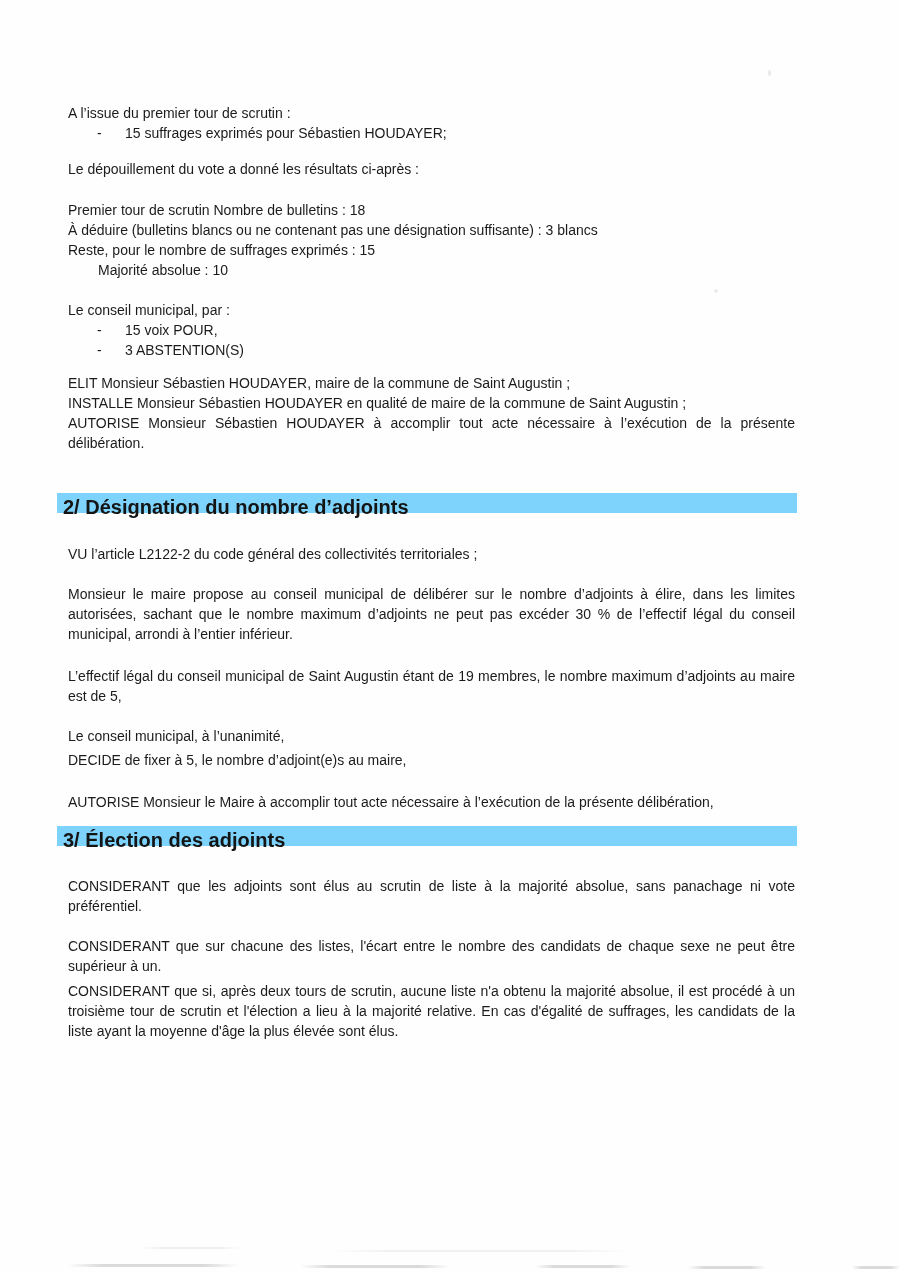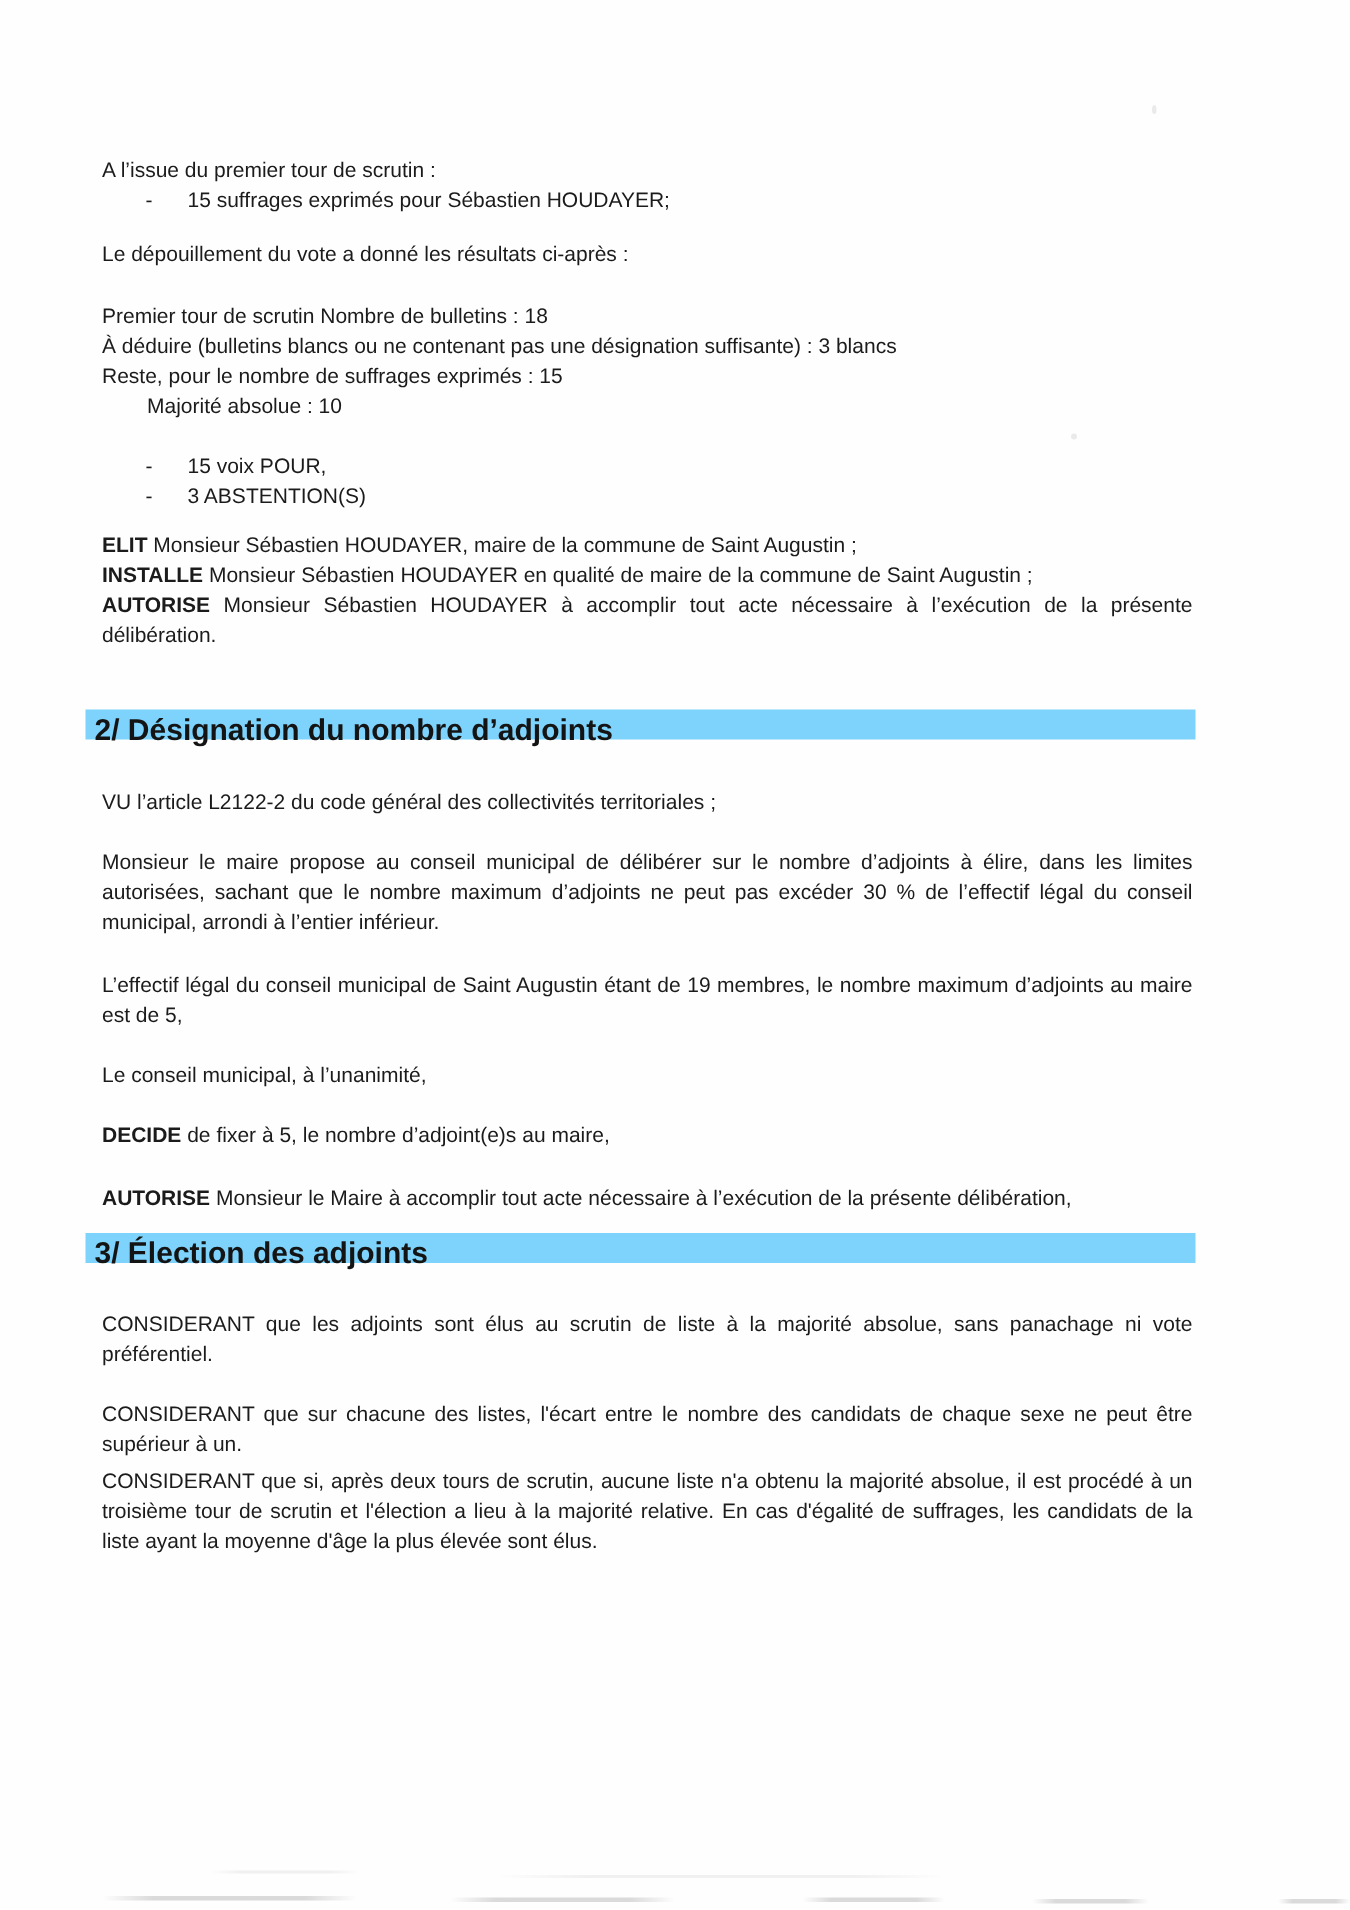--- a/index.html
+++ b/index.html
@@ -15,21 +15,21 @@
   .content {
     padding: 103px 105px 0 68px;
     font-size: 14px;
     line-height: 20px;
   }
   .block { margin: 0; }
   .justify { text-align: justify; text-align-last: left; }
   .bullet { display: flex; padding-left: 29px; }
   .bullet .marker { width: 28px; flex: none; }
   .indent { padding-left: 30px; }
-  .kw { font-weight: bold; }
+  .kw { font-weight: normal; }
   .sec-bar {
     background: #7dd3fc;
     height: 20px;
     line-height: 29px;
     font-weight: bold;
     font-size: 20px;
     margin-left: -11px;
     margin-right: -2px;
     padding-left: 6px;
     white-space: nowrap;
@@ -63,20 +63,21 @@
 
     <div class="block" style="margin-top:21px">
       <div>Premier tour de scrutin Nombre de bulletins : 18</div>
       <div>À déduire (bulletins blancs ou ne contenant pas une désignation suffisante) : 3 blancs</div>
       <div>Reste, pour le nombre de suffrages exprimés : 15</div>
       <div class="indent">Majorité absolue : 10</div>
     </div>
 
 
     <div class="block" style="margin-top:20px">
+      <div>Le conseil municipal, par :</div>
       <div class="bullet">
         <span class="marker">-</span>
         <span>15 voix POUR,</span>
       </div>
       <div class="bullet">
         <span class="marker">-</span>
         <span>3 ABSTENTION(S)</span>
       </div>
     </div>
 
@@ -89,21 +90,21 @@
     <div class="sec-bar" style="margin-top:40px">2/ Désignation du nombre d’adjoints</div>
 
     <div class="block" style="margin-top:31px">VU l’article L2122-2 du code général des collectivités territoriales ;</div>
 
     <div class="block justify" style="margin-top:20px">Monsieur le maire propose au conseil municipal de délibérer sur le nombre d’adjoints à élire, dans les limites autorisées, sachant que le nombre maximum d’adjoints ne peut pas excéder 30 % de l’effectif légal du conseil municipal, arrondi à l’entier inférieur.</div>
 
     <div class="block justify" style="margin-top:22px">L’effectif légal du conseil municipal de Saint Augustin étant de 19 membres, le nombre maximum d’adjoints au maire est de 5,</div>
 
     <div class="block" style="margin-top:20px">Le conseil municipal, à l’unanimité,</div>
 
-    <div class="block" style="margin-top:20px"><span class="kw">DECIDE</span> <span>de fixer à 5, le nombre d’adjoint(e)s au maire,</span></div>
+    <div class="block" style="margin-top:4px"><span class="kw">DECIDE</span> <span>de fixer à 5, le nombre d’adjoint(e)s au maire,</span></div>
 
     <div class="block justify" style="margin-top:22px"><span class="kw">AUTORISE</span> <span>Monsieur le Maire à accomplir tout acte nécessaire à l’exécution de la présente délibération,</span></div>
 
     <div class="sec-bar" style="margin-top:14px">3/ Élection des adjoints</div>
 
     <div class="block justify" style="margin-top:30px">CONSIDERANT que les adjoints sont élus au scrutin de liste à la majorité absolue, sans panachage ni vote préférentiel.</div>
 
     <div class="block justify" style="margin-top:20px">CONSIDERANT que sur chacune des listes, l'écart entre le nombre des candidats de chaque sexe ne peut être supérieur à un.</div>
 
     <div class="block justify" style="margin-top:5px">CONSIDERANT que si, après deux tours de scrutin, aucune liste n'a obtenu la majorité absolue, il est procédé à un troisième tour de scrutin et l'élection a lieu à la majorité relative. En cas d'égalité de suffrages, les candidats de la liste ayant la moyenne d'âge la plus élevée sont élus.</div>

